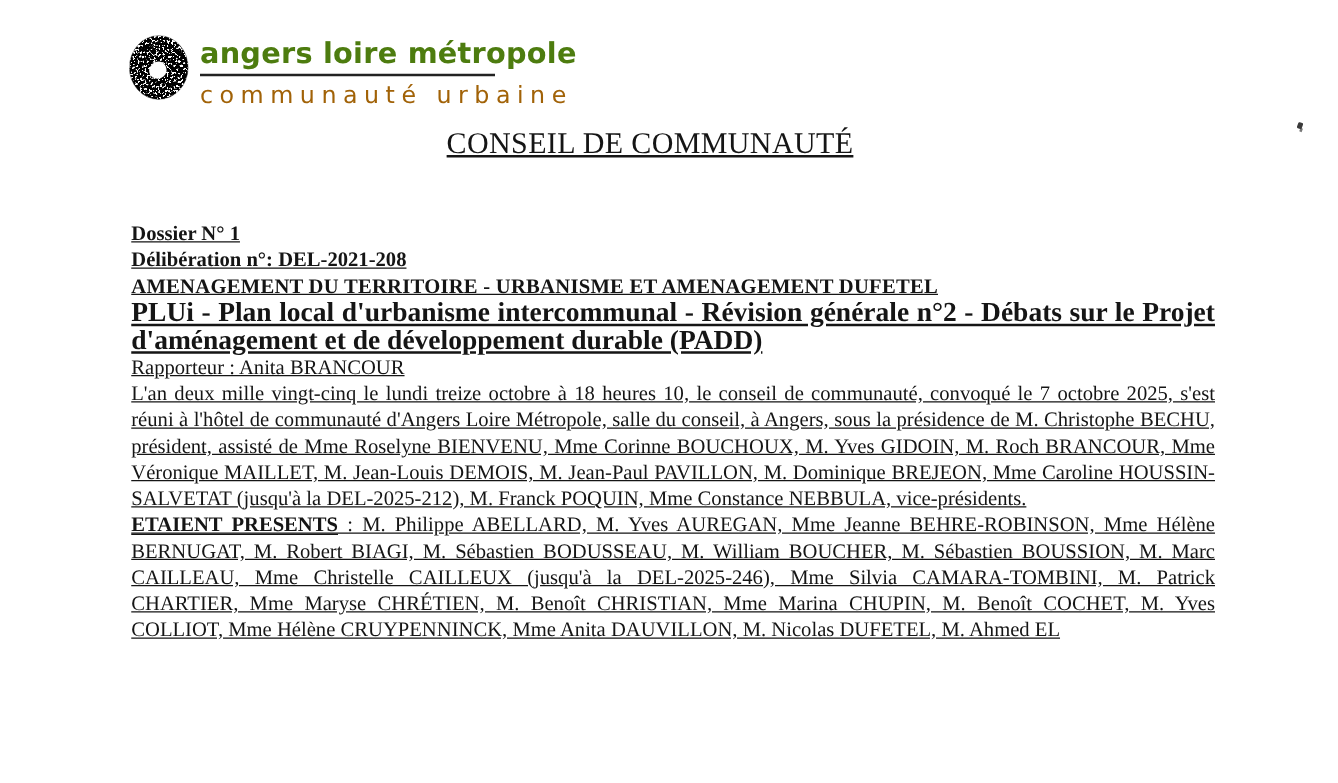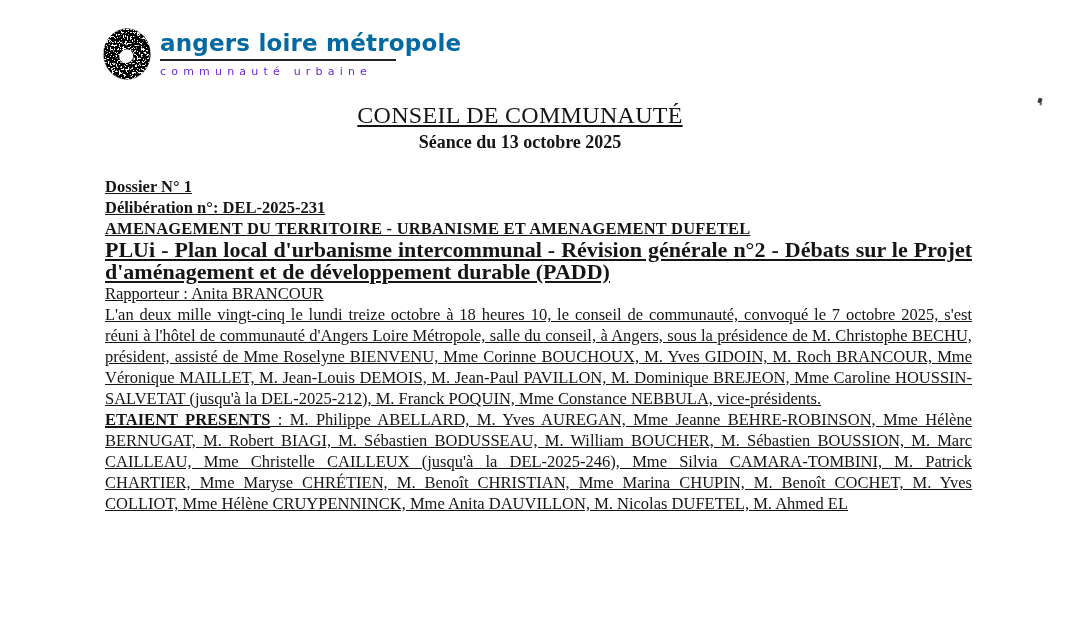--- a/index.html
+++ b/index.html
@@ -26,37 +26,37 @@
     align-items: flex-start;
     gap: 7px;
   }
   .logo-mark { width: 50px; height: 56px; }
   .logo-text { padding-top: 3px; }
   .logo-title {
     font-family: "DejaVu Sans", sans-serif;
     font-size: 23px;
     font-weight: bold;
     letter-spacing: 0.2px;
-    color: #0369a1;
+    color: #4d7c0f;
     line-height: 26px;
     white-space: nowrap;
   }
   .logo-rule {
     margin-top: 3px;
     height: 0;
     border-top: 2.5px solid #222;
     width: 236px;
   }
   .logo-subtitle {
     margin-top: 4px;
     font-family: "DejaVu Sans", sans-serif;
-    font-size: 11px;
+    font-size: 19px;
     font-weight: 500;
     letter-spacing: 5.2px;
-    color: #6d28d9;
+    color: #a16207;
     white-space: nowrap;
   }
 
   
   .title-block {
     position: absolute;
     left: 105px;
     top: 102px;
     width: 830px;
     text-align: center;
@@ -148,26 +148,25 @@
     </div>
     <div class="logo-text">
       <div class="logo-title">angers loire métropole</div>
       <div class="logo-rule"></div>
       <div class="logo-subtitle">communauté urbaine</div>
     </div>
   </div>
 
   <div class="title-block">
     <div class="doc-title">CONSEIL DE COMMUNAUTÉ</div>
-    <div class="doc-subtitle">Séance du 13 octobre 2025</div>
   </div>
 
   <div class="doc-body">
     <p class="p-dossier">Dossier N° 1</p>
-    <p class="p-delib">Délibération n°: DEL-2025-231</p>
+    <p class="p-delib">Délibération n°: DEL-2021-208</p>
     <p class="p-category">AMENAGEMENT DU TERRITOIRE - URBANISME ET AMENAGEMENT DUFETEL</p>
     <p class="p-subject">PLUi - Plan local d'urbanisme intercommunal - Révision générale n°2 - Débats sur le Projet d'aménagement et de développement durable (PADD)</p>
     <p class="p-rapporteur">Rapporteur : Anita BRANCOUR</p>
     <p class="p-session">L'an deux mille vingt-cinq le lundi treize octobre à 18 heures 10, le conseil de communauté, convoqué le 7 octobre 2025, s'est réuni à l'hôtel de communauté d'Angers Loire Métropole, salle du conseil, à Angers, sous la présidence de M. Christophe BECHU, président, assisté de Mme Roselyne BIENVENU, Mme Corinne BOUCHOUX, M. Yves GIDOIN, M. Roch BRANCOUR, Mme Véronique MAILLET, M. Jean-Louis DEMOIS, M. Jean-Paul PAVILLON, M. Dominique BREJEON, Mme Caroline HOUSSIN-SALVETAT (jusqu'à la DEL-2025-212), M. Franck POQUIN, Mme Constance NEBBULA, vice-présidents.</p>
     <p class="p-present"><span class="present-label">ETAIENT PRESENTS</span><span> : M. Philippe ABELLARD, M. Yves AUREGAN, Mme Jeanne BEHRE-ROBINSON, Mme Hélène BERNUGAT, M. Robert BIAGI, M. Sébastien BODUSSEAU, M. William BOUCHER, M. Sébastien BOUSSION, M. Marc CAILLEAU, Mme Christelle CAILLEUX (jusqu'à la DEL-2025-246), Mme Silvia CAMARA-TOMBINI, M. Patrick CHARTIER, Mme Maryse CHRÉTIEN, M. Benoît CHRISTIAN, Mme Marina CHUPIN, M. Benoît COCHET, M. Yves COLLIOT, Mme Hélène CRUYPENNINCK, Mme Anita DAUVILLON, M. Nicolas DUFETEL, M. Ahmed EL</span></p>
   </div>
 
   <div class="speck"></div>
 
 </div>

